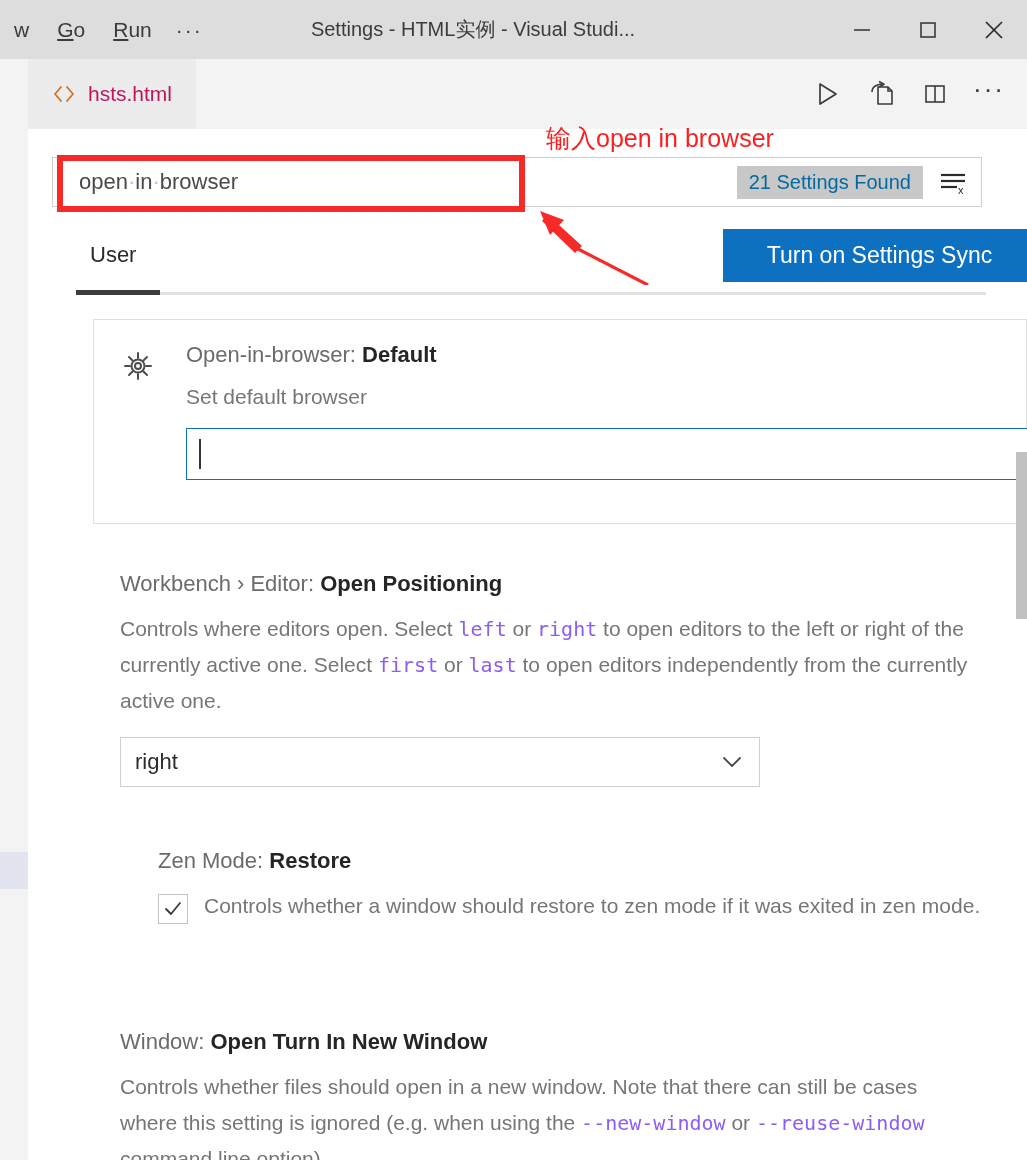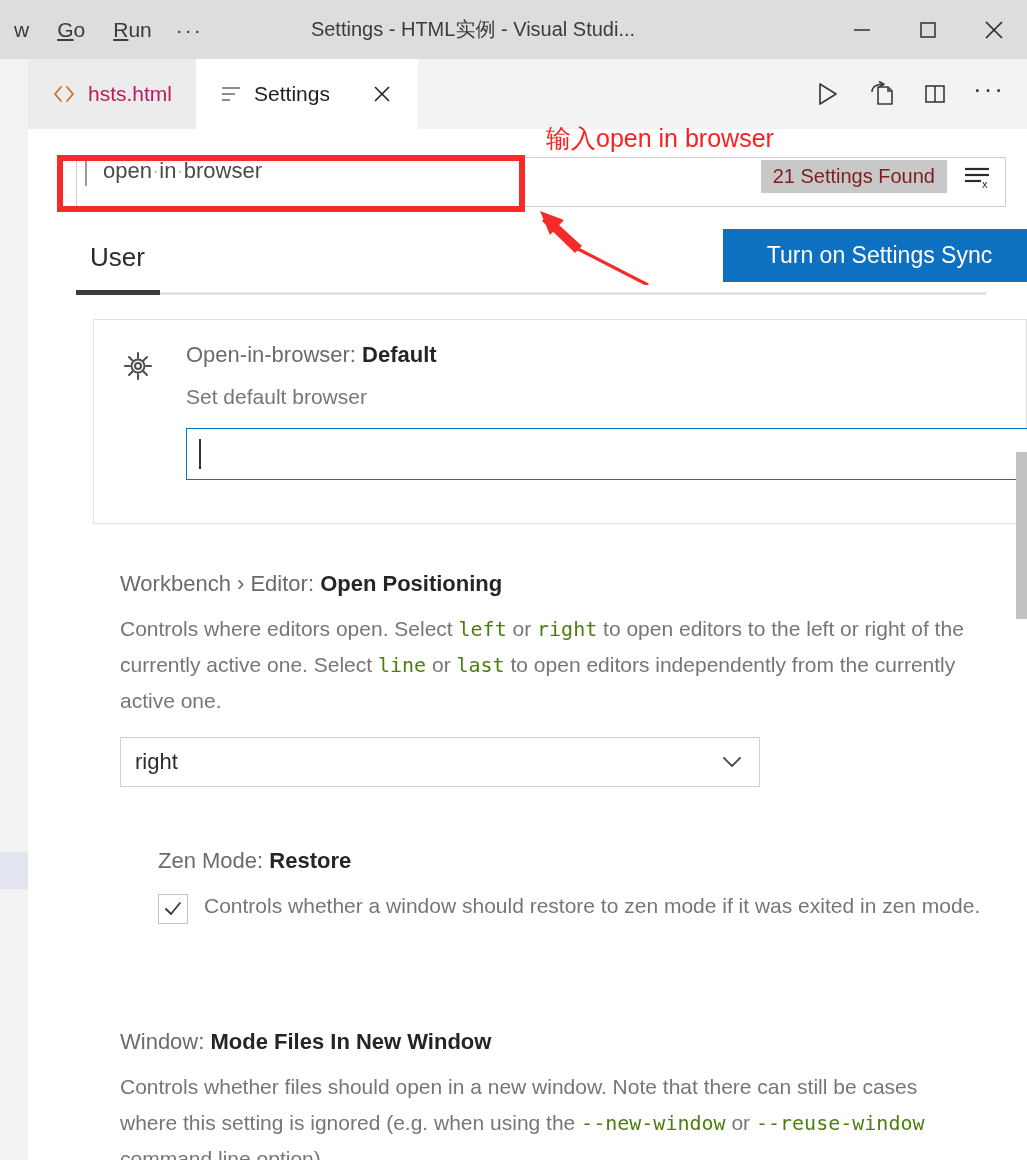--- a/index.html
+++ b/index.html
@@ -142,27 +142,27 @@
   .editor {
     position: absolute;
     left: 28px; top: 129px;
     width: 999px; height: 1031px;
     background: #ffffff;
   }
 
   
   .search-row {
     position: absolute;
-    left: 48px; top: 28px;
+    left: 24px; top: 28px;
     width: 930px; height: 50px;
     border: 1px solid #cecece;
     box-sizing: border-box;
     background: #ffffff;
     display: flex;
-    align-items: flex-start;
+    align-items: center;
   }
   .search-cursor {
     width: 2px; height: 28px;
     background: #9a9a9a;
     margin-left: 8px;
   }
   .search-text {
     font-size: 22px;
     color: #4a4a4a;
     margin-left: 16px;
@@ -173,21 +173,21 @@
   }
   .search-right {
     margin-left: auto;
     display: flex;
     align-items: center;
     gap: 10px;
     padding-right: 8px;
   }
   .found-badge {
     background: #c8c8c8;
-    color: #7f1d1d;
+    color: #0369a1;
     font-size: 20px;
     padding: 5px 12px;
     white-space: nowrap;
   }
   .clear-filter-icon {
     width: 40px; height: 36px;
     display: flex; align-items: center; justify-content: center;
   }
 
   
@@ -215,21 +215,21 @@
 
   
   .scope-tabs {
     position: absolute;
     left: 48px; top: 113px;
     width: 910px;
     display: flex;
     align-items: flex-end;
   }
   .scope-tab {
-    font-size: 26px;
+    font-size: 22px;
     padding: 0 14px 14px 14px;
     white-space: nowrap;
   }
   .scope-tab.sel { color: #2b2b2b; }
   .scope-tab.unsel { color: #898989; }
   .scope-underline {
     position: absolute;
     left: 48px; top: 163px;
     width: 910px; height: 3px;
     background: #e2e2e2;
@@ -286,21 +286,21 @@
   }
   .setting-title b { color: #252525; font-weight: bold; }
   .setting-title .crumb { color: #6b6b6b; }
   .setting-desc {
     font-size: 21px;
     color: #767676;
     line-height: 36px;
   }
   .setting-desc code {
     font-family: "DejaVu Sans Mono", "Liberation Mono", monospace;
-    color: #4d7c0f;
+    color: #8b5cf6;
     font-size: 20px;
   }
   .text-input {
     margin-top: 16px;
     width: 904px; height: 52px;
     border: 1px solid #0e70c0;
     box-sizing: border-box;
     display: flex;
     align-items: center;
     background: #ffffff;
@@ -391,36 +391,20 @@
   <div class="tab inactive">
     <span class="tab-icon">
       <svg width="24" height="20" viewBox="0 0 24 20">
         <path d="M9 3 L3 10 L9 17" fill="none" stroke="#d4701e" stroke-width="1.8" stroke-linecap="round" stroke-linejoin="round"></path>
         <path d="M15 3 L21 10 L15 17" fill="none" stroke="#d4701e" stroke-width="1.8" stroke-linecap="round" stroke-linejoin="round"></path>
       </svg>
     </span>
     <span>hsts.html</span>
   </div>
 
-  <div class="tab active">
-    <span class="tab-icon">
-      <svg width="22" height="18" viewBox="0 0 22 18">
-        <line x1="2" y1="3" x2="20" y2="3" stroke="#8d8d8d" stroke-width="2"></line>
-        <line x1="2" y1="9" x2="15" y2="9" stroke="#8d8d8d" stroke-width="2"></line>
-        <line x1="2" y1="15" x2="10" y2="15" stroke="#8d8d8d" stroke-width="2"></line>
-      </svg>
-    </span>
-    <span>Settings</span>
-    <span class="tab-close">
-      <svg width="24" height="24" viewBox="0 0 24 24">
-        <line x1="5" y1="5" x2="19" y2="19" stroke="#2b2b2b" stroke-width="1.7"></line>
-        <line x1="19" y1="5" x2="5" y2="19" stroke="#2b2b2b" stroke-width="1.7"></line>
-      </svg>
-    </span>
-  </div>
 
   <div class="tab-actions">
     <div class="act-btn">
       <svg width="28" height="28" viewBox="0 0 28 28">
         <path d="M7 4 L23 14 L7 24 Z" fill="none" stroke="#3b3b3b" stroke-width="1.7" stroke-linejoin="round"></path>
       </svg>
     </div>
     <div class="act-btn">
       <svg width="28" height="28" viewBox="0 0 28 28">
         <path d="M11 7 L21 7 L25 11 L25 24 L11 24 Z" fill="none" stroke="#3b3b3b" stroke-width="1.6" stroke-linejoin="round"></path>
@@ -490,21 +474,21 @@
         <div class="setting-title"><span class="crumb">Open-in-browser: </span><b>Default</b></div>
         <div class="setting-desc" style="line-height:30px;">Set default browser</div>
         <div class="text-input">
           <div class="caret"></div>
         </div>
       </div>
     </div>
 
     <div class="setting-block" style="top:252px;">
       <div class="setting-title"><span class="crumb">Workbench › Editor: </span><b>Open Positioning</b></div>
-      <div class="setting-desc"><span>Controls where editors open. Select </span><code>left</code><span> or </span><code>right</code><span> to open editors to the left or right of the currently active one. Select </span><code>line</code><span> or </span><code>last</code><span> to open editors independently from the currently active one.</span></div>
+      <div class="setting-desc"><span>Controls where editors open. Select </span><code>left</code><span> or </span><code>right</code><span> to open editors to the left or right of the currently active one. Select </span><code>first</code><span> or </span><code>last</code><span> to open editors independently from the currently active one.</span></div>
       <div class="select-box">
         <span>right</span>
         <span class="select-chevron">
           <svg width="26" height="18" viewBox="0 0 26 18">
             <path d="M5 5 L13 13 L21 5" fill="none" stroke="#4a4a4a" stroke-width="1.8" stroke-linecap="round" stroke-linejoin="round"></path>
           </svg>
         </span>
       </div>
     </div>
 
@@ -514,21 +498,21 @@
         <div class="checkbox">
           <svg width="22" height="22" viewBox="0 0 22 22">
             <path d="M4 11 L9 16 L18 5" fill="none" stroke="#3b3b3b" stroke-width="1.8" stroke-linecap="round" stroke-linejoin="round"></path>
           </svg>
         </div>
         <div class="setting-desc" style="max-width:800px;">Controls whether a window should restore to zen mode if it was exited in zen mode.</div>
       </div>
     </div>
 
     <div class="setting-block" style="top:710px;">
-      <div class="setting-title"><span class="crumb">Window: </span><b>Mode Files In New Window</b></div>
+      <div class="setting-title"><span class="crumb">Window: </span><b>Open Turn In New Window</b></div>
       <div class="setting-desc" style="max-width:845px;"><span>Controls whether files should open in a new window. Note that there can still be cases where this setting is ignored (e.g. when using the </span><code>--new-window</code><span> or </span><code>--reuse-window</code><span> command line option)</span></div>
     </div>
 
   </div>
 
   <div class="vscrollbar"></div>
 </div>
 
 <div class="anno-box"></div>
 <div class="anno-text">输入open in browser</div>

